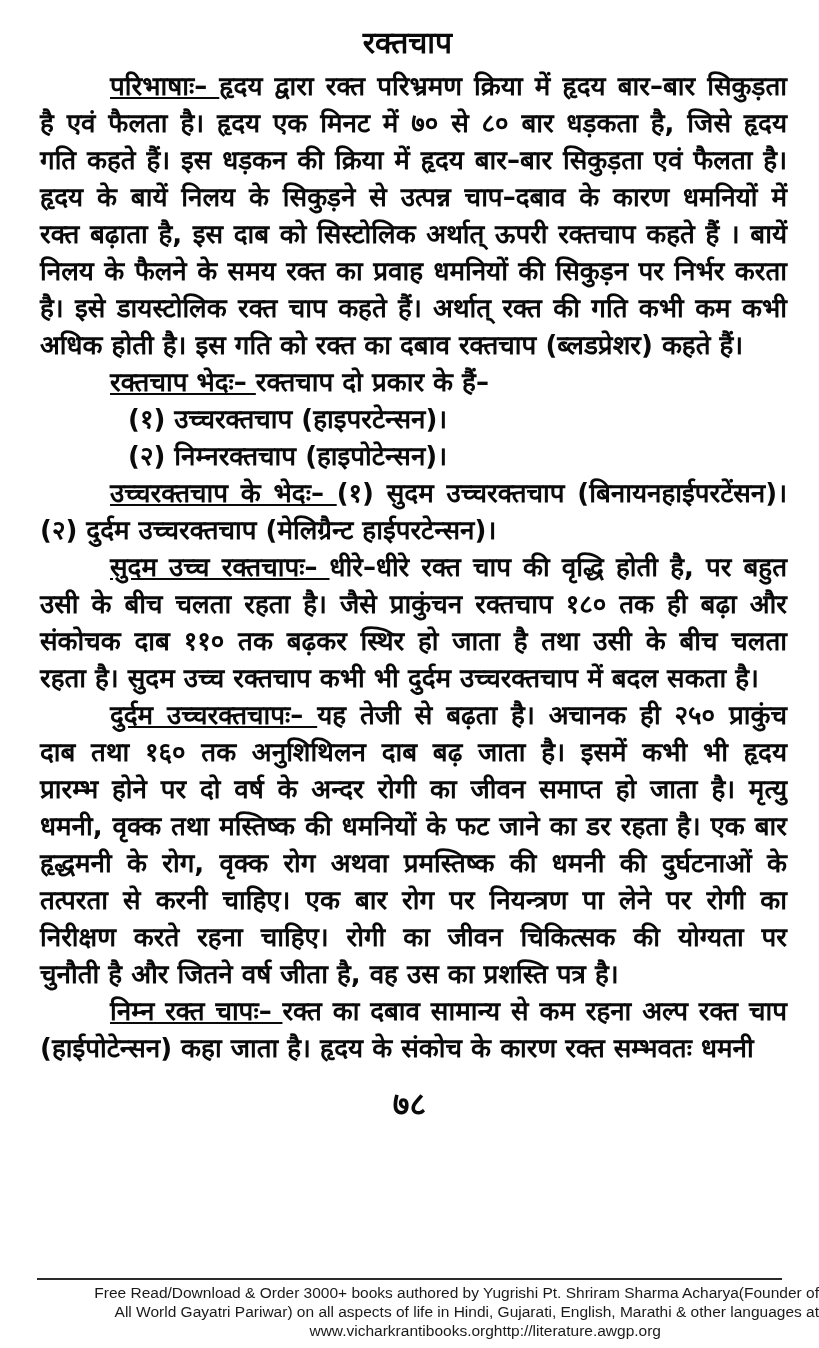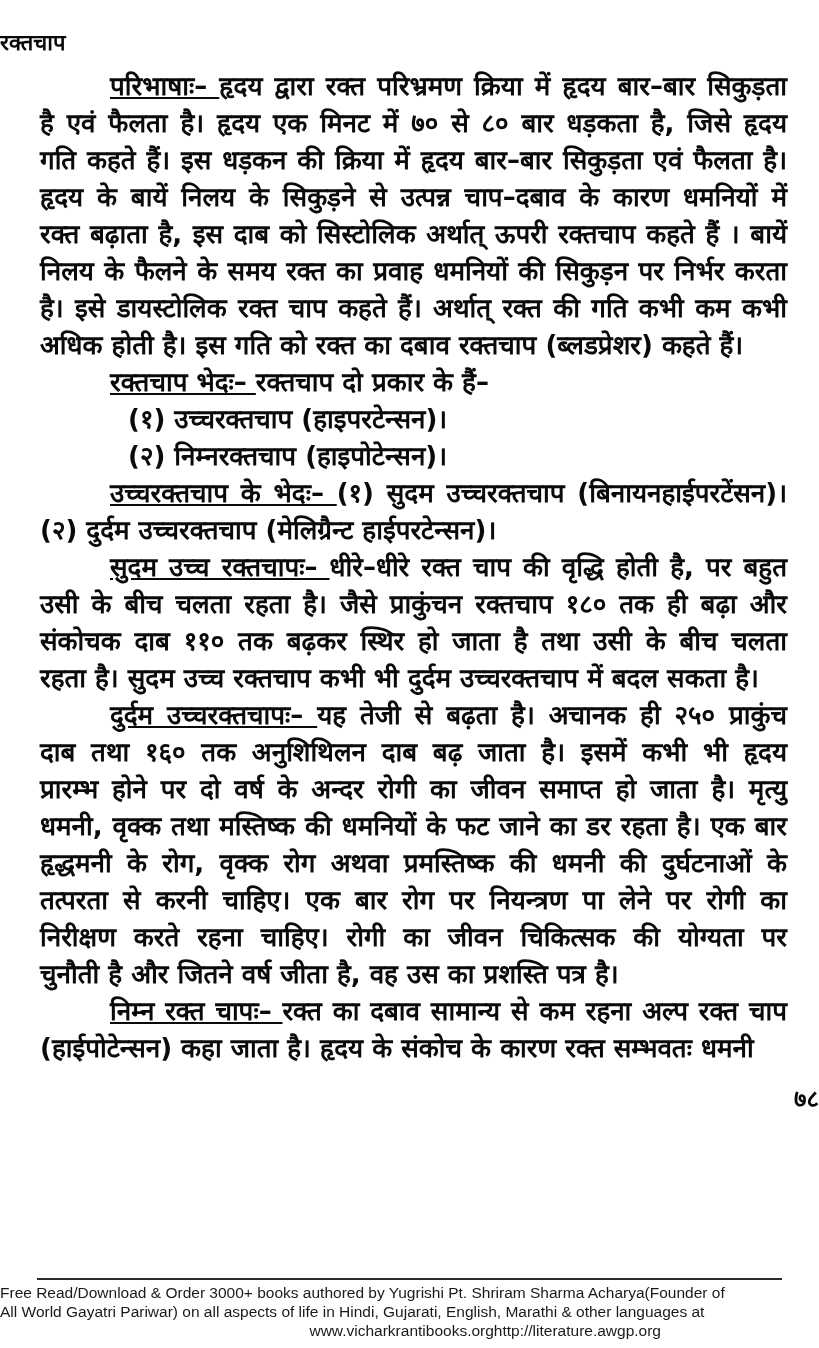--- a/index.html
+++ b/index.html
@@ -8,22 +8,22 @@
     width: 819px;
     height: 1348px;
     background: #ffffff;
     margin: 0 auto;
     overflow: hidden;
     color: #0a0a0a;
     font-family: "DejaVu Sans", sans-serif;
   }
   .page-title {
     margin: 24px 4px 6px 0;
-    text-align: left;
-    font-size: 22px;
+    text-align: center;
+    font-size: 30px;
     font-weight: 700;
     line-height: 38px;
   }
   .doc-body {
     margin: 0 32px 0 40px;
   }
   .text-line {
     font-size: 26px;
     font-weight: 600;
     line-height: 37px;
@@ -32,41 +32,41 @@
     white-space: normal;
   }
   .text-line.last {
     text-align-last: left;
   }
   .text-line.indent-p { text-indent: 70px; }
   .text-line.indent-l { padding-left: 88px; }
   .line-heading { font-weight: 700; text-decoration: underline; }
   .page-number {
     margin-top: 14px;
-    text-align: right;
-    font-size: 24px;
+    text-align: center;
+    font-size: 32px;
     font-weight: 600;
   }
   .footer {
     position: absolute;
     left: 0;
     right: 0;
     bottom: 8px;
     font-family: "Liberation Sans", sans-serif;
     font-size: 15.5px;
     line-height: 19px;
     color: #1a1a1a;
   }
   .footer-rule {
     border: 0;
     border-top: 2px solid #2a2a2a;
     width: 745px;
     margin: 0 auto 3px auto;
   }
-  .footer-line { text-align: left; }
+  .footer-line { text-align: right; }
   .footer-links {
     display: flex;
     justify-content: flex-end;
     padding: 0 158px 0 165px;
   }
 </style>
 </head>
 <body>
 
 <div class="page">

